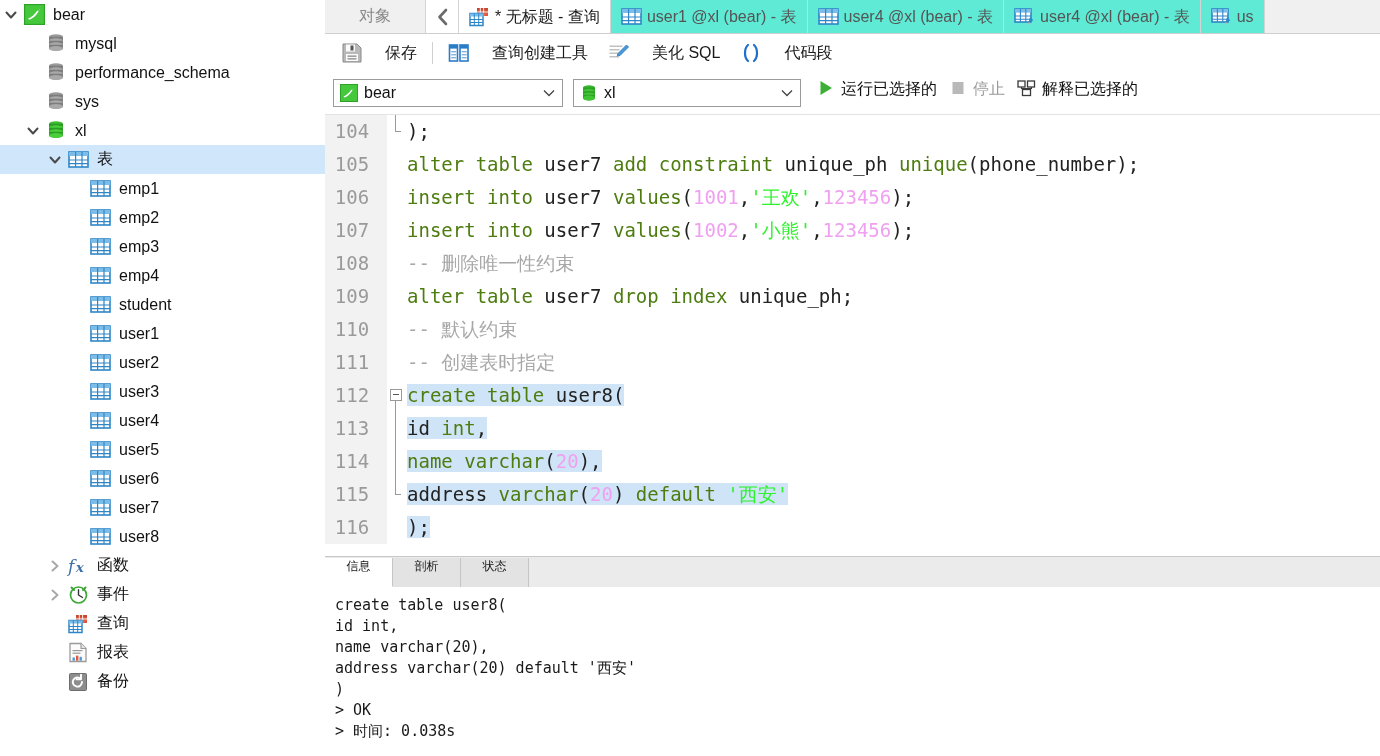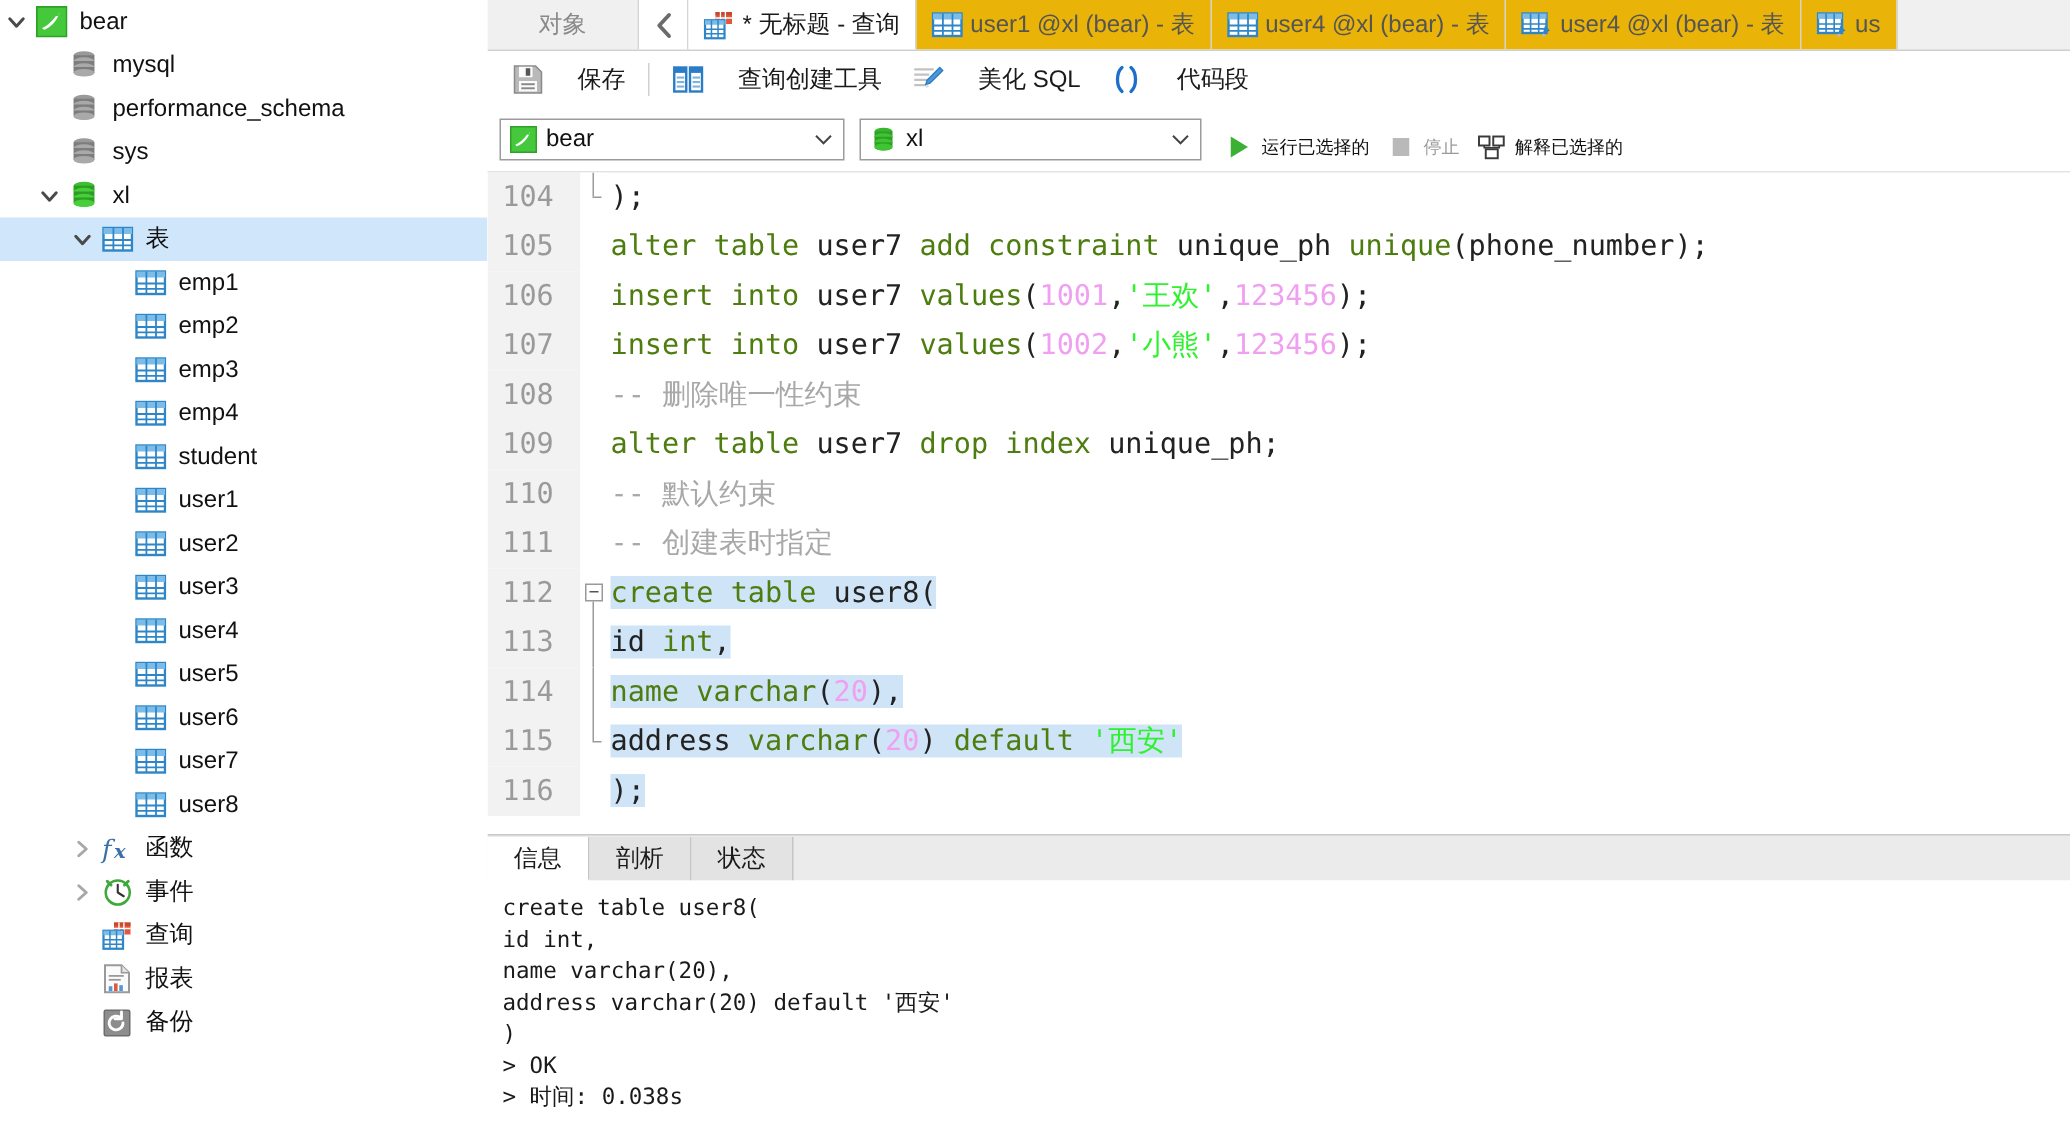--- a/index.html
+++ b/index.html
@@ -47,21 +47,21 @@
     display:flex;align-items:center;justify-content:center;
     width:100px;flex:0 0 100px;color:#8a8a8a;font-size:16px;background:#f0f0f0;
   }
   #nav-left{
     width:32px;flex:0 0 32px;display:flex;align-items:center;justify-content:center;
     background:#ffffff;border-left:1px solid #d4d4d4;border-right:1px solid #d4d4d4;
     color:#6b6b6b;
   }
   .etab{
     display:flex;align-items:center;gap:5px;padding:0 10px;
-    background:#eab308;color:#555;font-size:16px;white-space:nowrap;
+    background:#5eead4;color:#555;font-size:16px;white-space:nowrap;
     border-right:1px solid #d4d4d4;flex:0 0 auto;
   }
   .etab.active{background:#ffffff;color:#1a1a1a;}
   .etab .lbl{line-height:1;}
 
   
   #toolbar1{
     height:38px;flex:0 0 38px;display:flex;align-items:center;
     background:#ffffff;padding-left:6px;gap:0;
   }
@@ -76,21 +76,21 @@
   .combo{
     display:flex;align-items:center;height:28px;
     border:1px solid #9b9b9b;background:#fff;box-sizing:border-box;
     padding:0 4px 0 5px;margin-right:10px;
   }
   .combo .cicon{width:20px;flex:0 0 20px;display:flex;align-items:center;justify-content:center;}
   .combo .ctext{flex:1 1 auto;padding-left:5px;font-size:16px;color:#111;overflow:hidden;white-space:nowrap;}
   .combo .carrow{width:18px;flex:0 0 18px;display:flex;align-items:center;justify-content:center;color:#444;}
   #combo-conn{width:230px;}
   #combo-db{width:228px;}
-  .rbtn{display:flex;align-items:flex-end;gap:6px;padding:0 6px;height:28px;font-size:12px;color:#111;white-space:nowrap;}
+  .rbtn{display:flex;align-items:flex-start;gap:6px;padding:0 6px;height:28px;font-size:16px;color:#111;white-space:nowrap;}
   .rbtn.disabled{color:#9a9a9a;}
 
   
   #editor-wrap{
     flex:1 1 auto;min-height:0;display:flex;position:relative;
     background:#ffffff;border-top:1px solid #e3e3e3;overflow:hidden;
   }
   #editor{
     position:relative;flex:1 1 auto;overflow:hidden;
     font-family:"DejaVu Sans Mono","Liberation Mono",monospace;
@@ -130,22 +130,22 @@
   
   #result{
     flex:0 0 auto;height:200px;display:flex;flex-direction:column;
     background:#ffffff;
   }
   #result-tabs{
     height:30px;flex:0 0 30px;display:flex;align-items:flex-end;
     background:#ebebeb;border-top:1px solid #c8c8c8;
   }
   .rtab{
-    height:29px;min-width:68px;display:flex;align-items:center;justify-content:center;
-    font-size:16px;color:#1a1a1a;background:#e3e3e3;
+    height:29px;min-width:68px;display:flex;align-items:flex-start;justify-content:center;
+    font-size:12px;color:#1a1a1a;background:#e3e3e3;
     border-right:1px solid #c5c5c5;padding:0 10px;box-sizing:border-box;
   }
   .rtab.active{background:#ffffff;border-bottom:1px solid #ffffff;}
   #result-body{
     flex:1 1 auto;background:#ffffff;overflow:hidden;
     padding:8px 0 0 10px;
     font-family:"DejaVu Sans Mono","Liberation Mono",monospace;
     font-size:15px;line-height:21px;color:#1a1a1a;white-space:pre;
   }
 </style>

